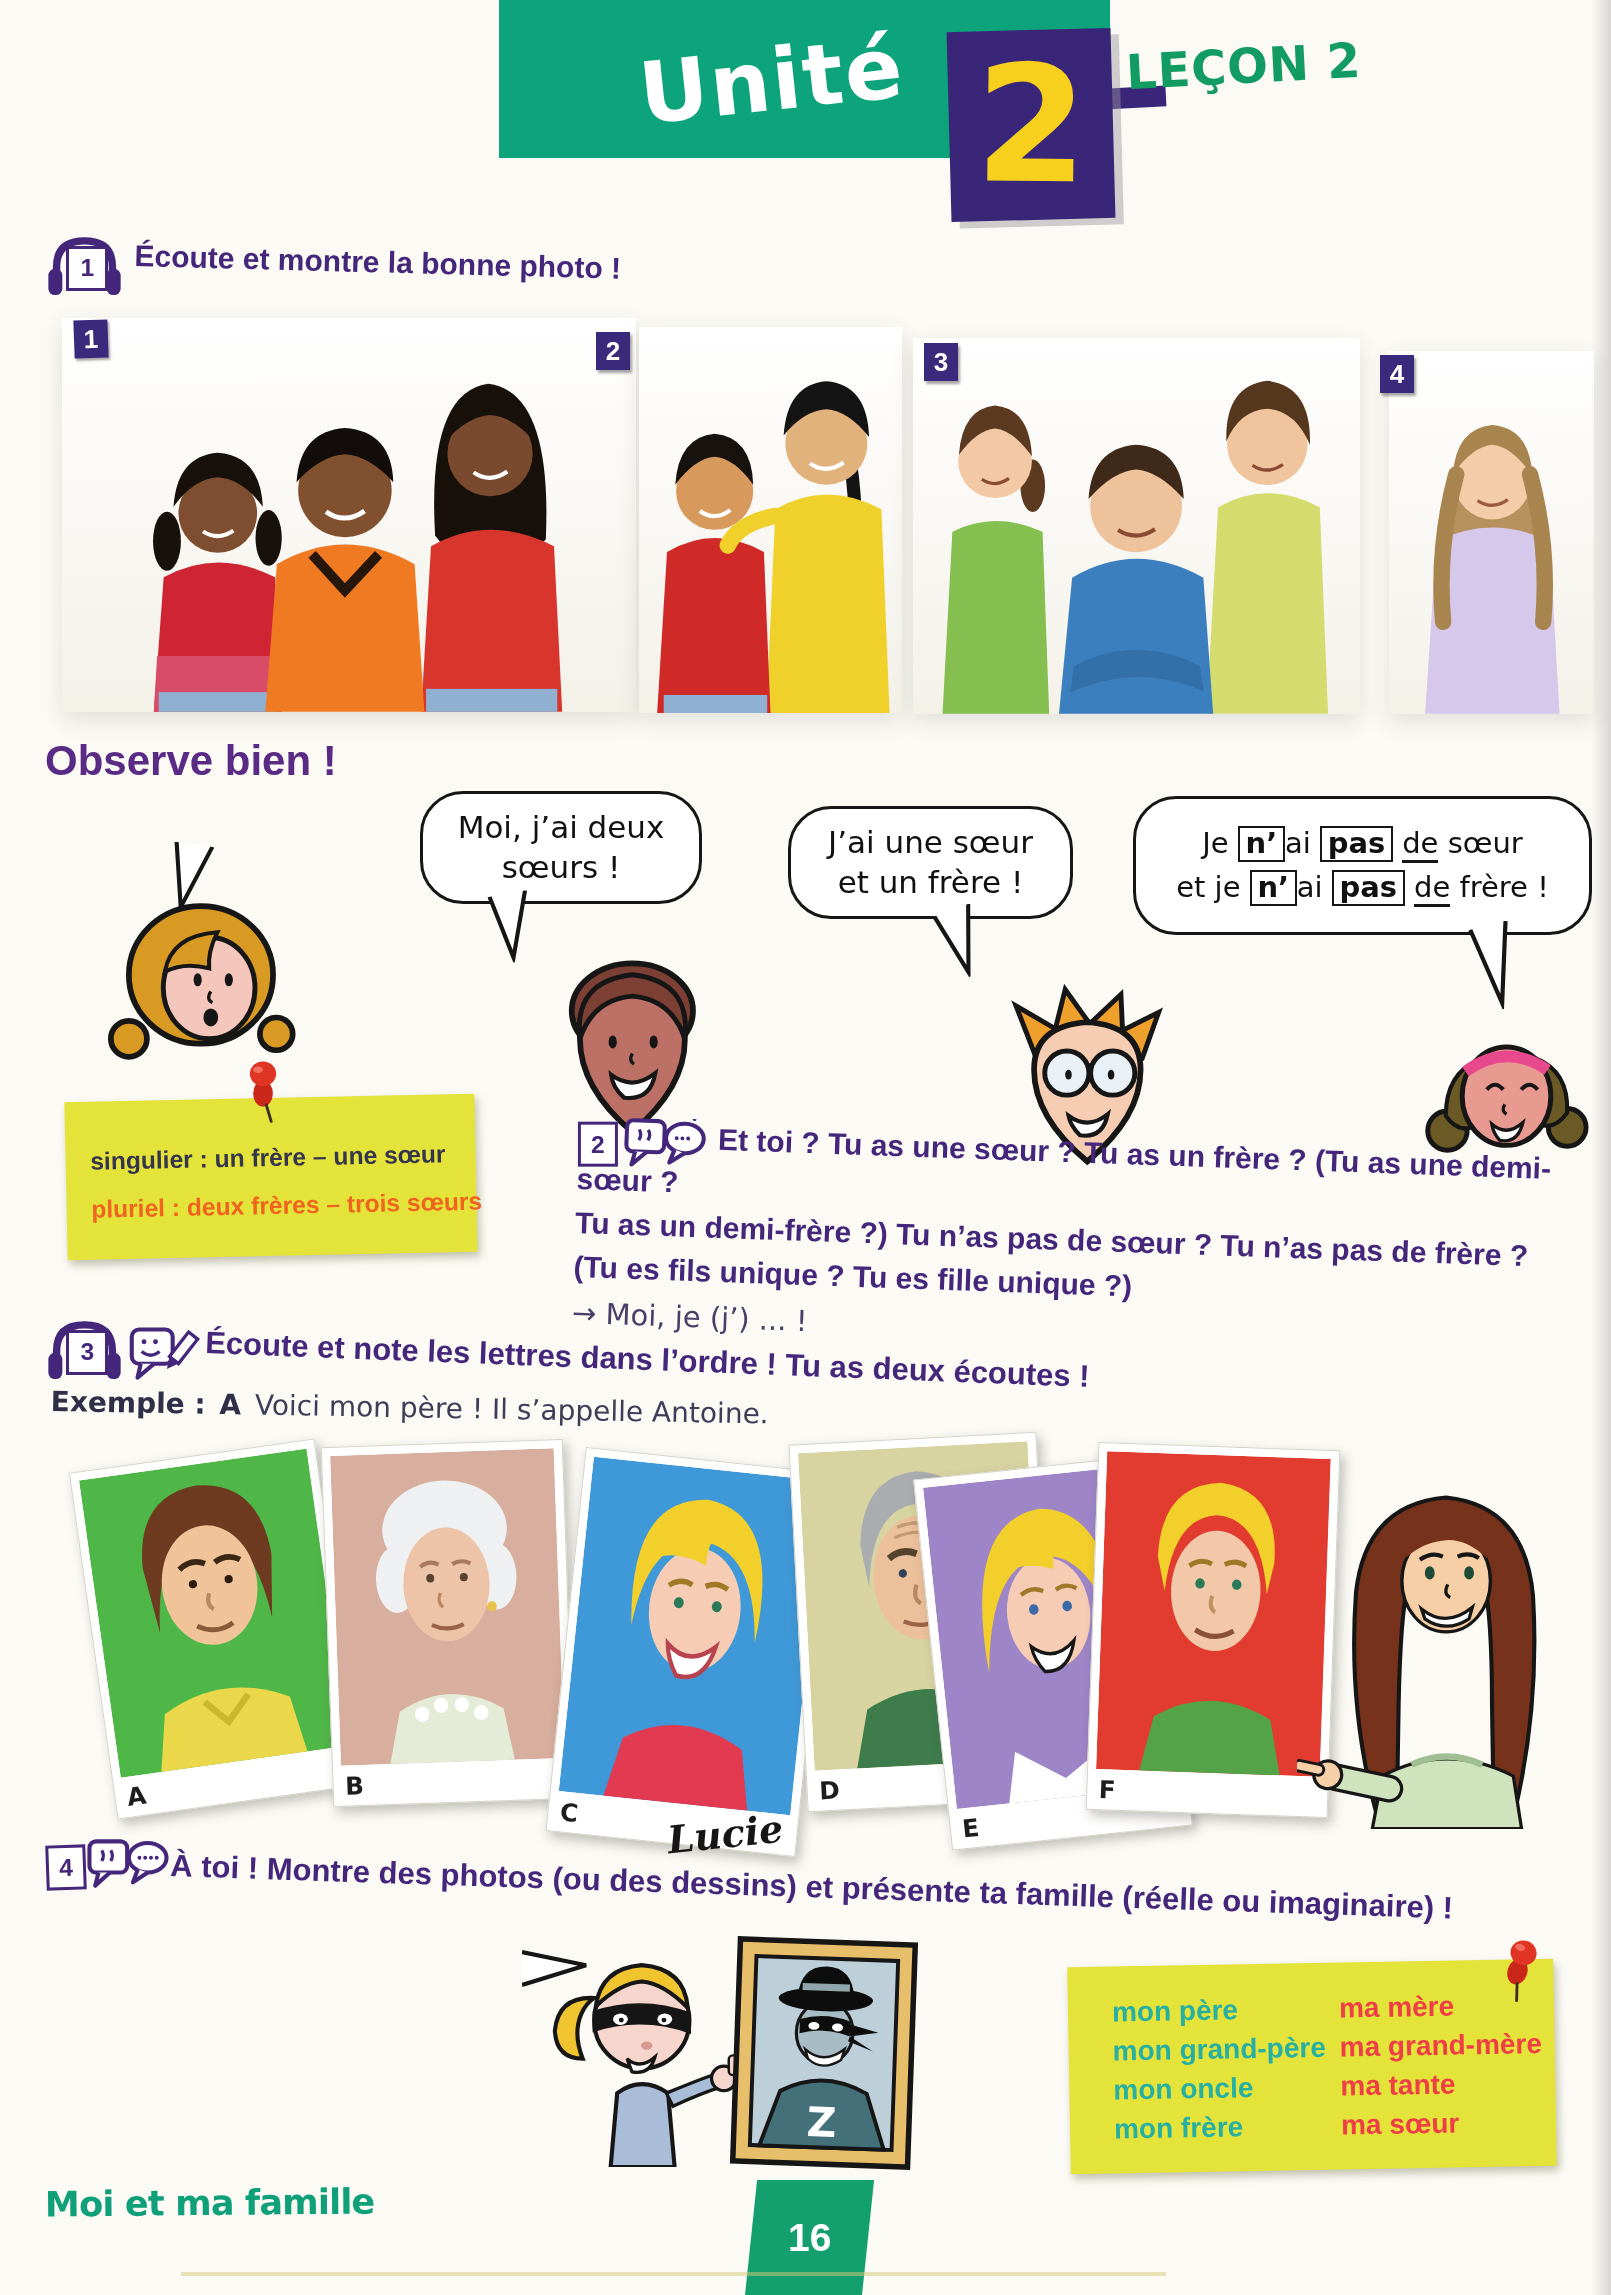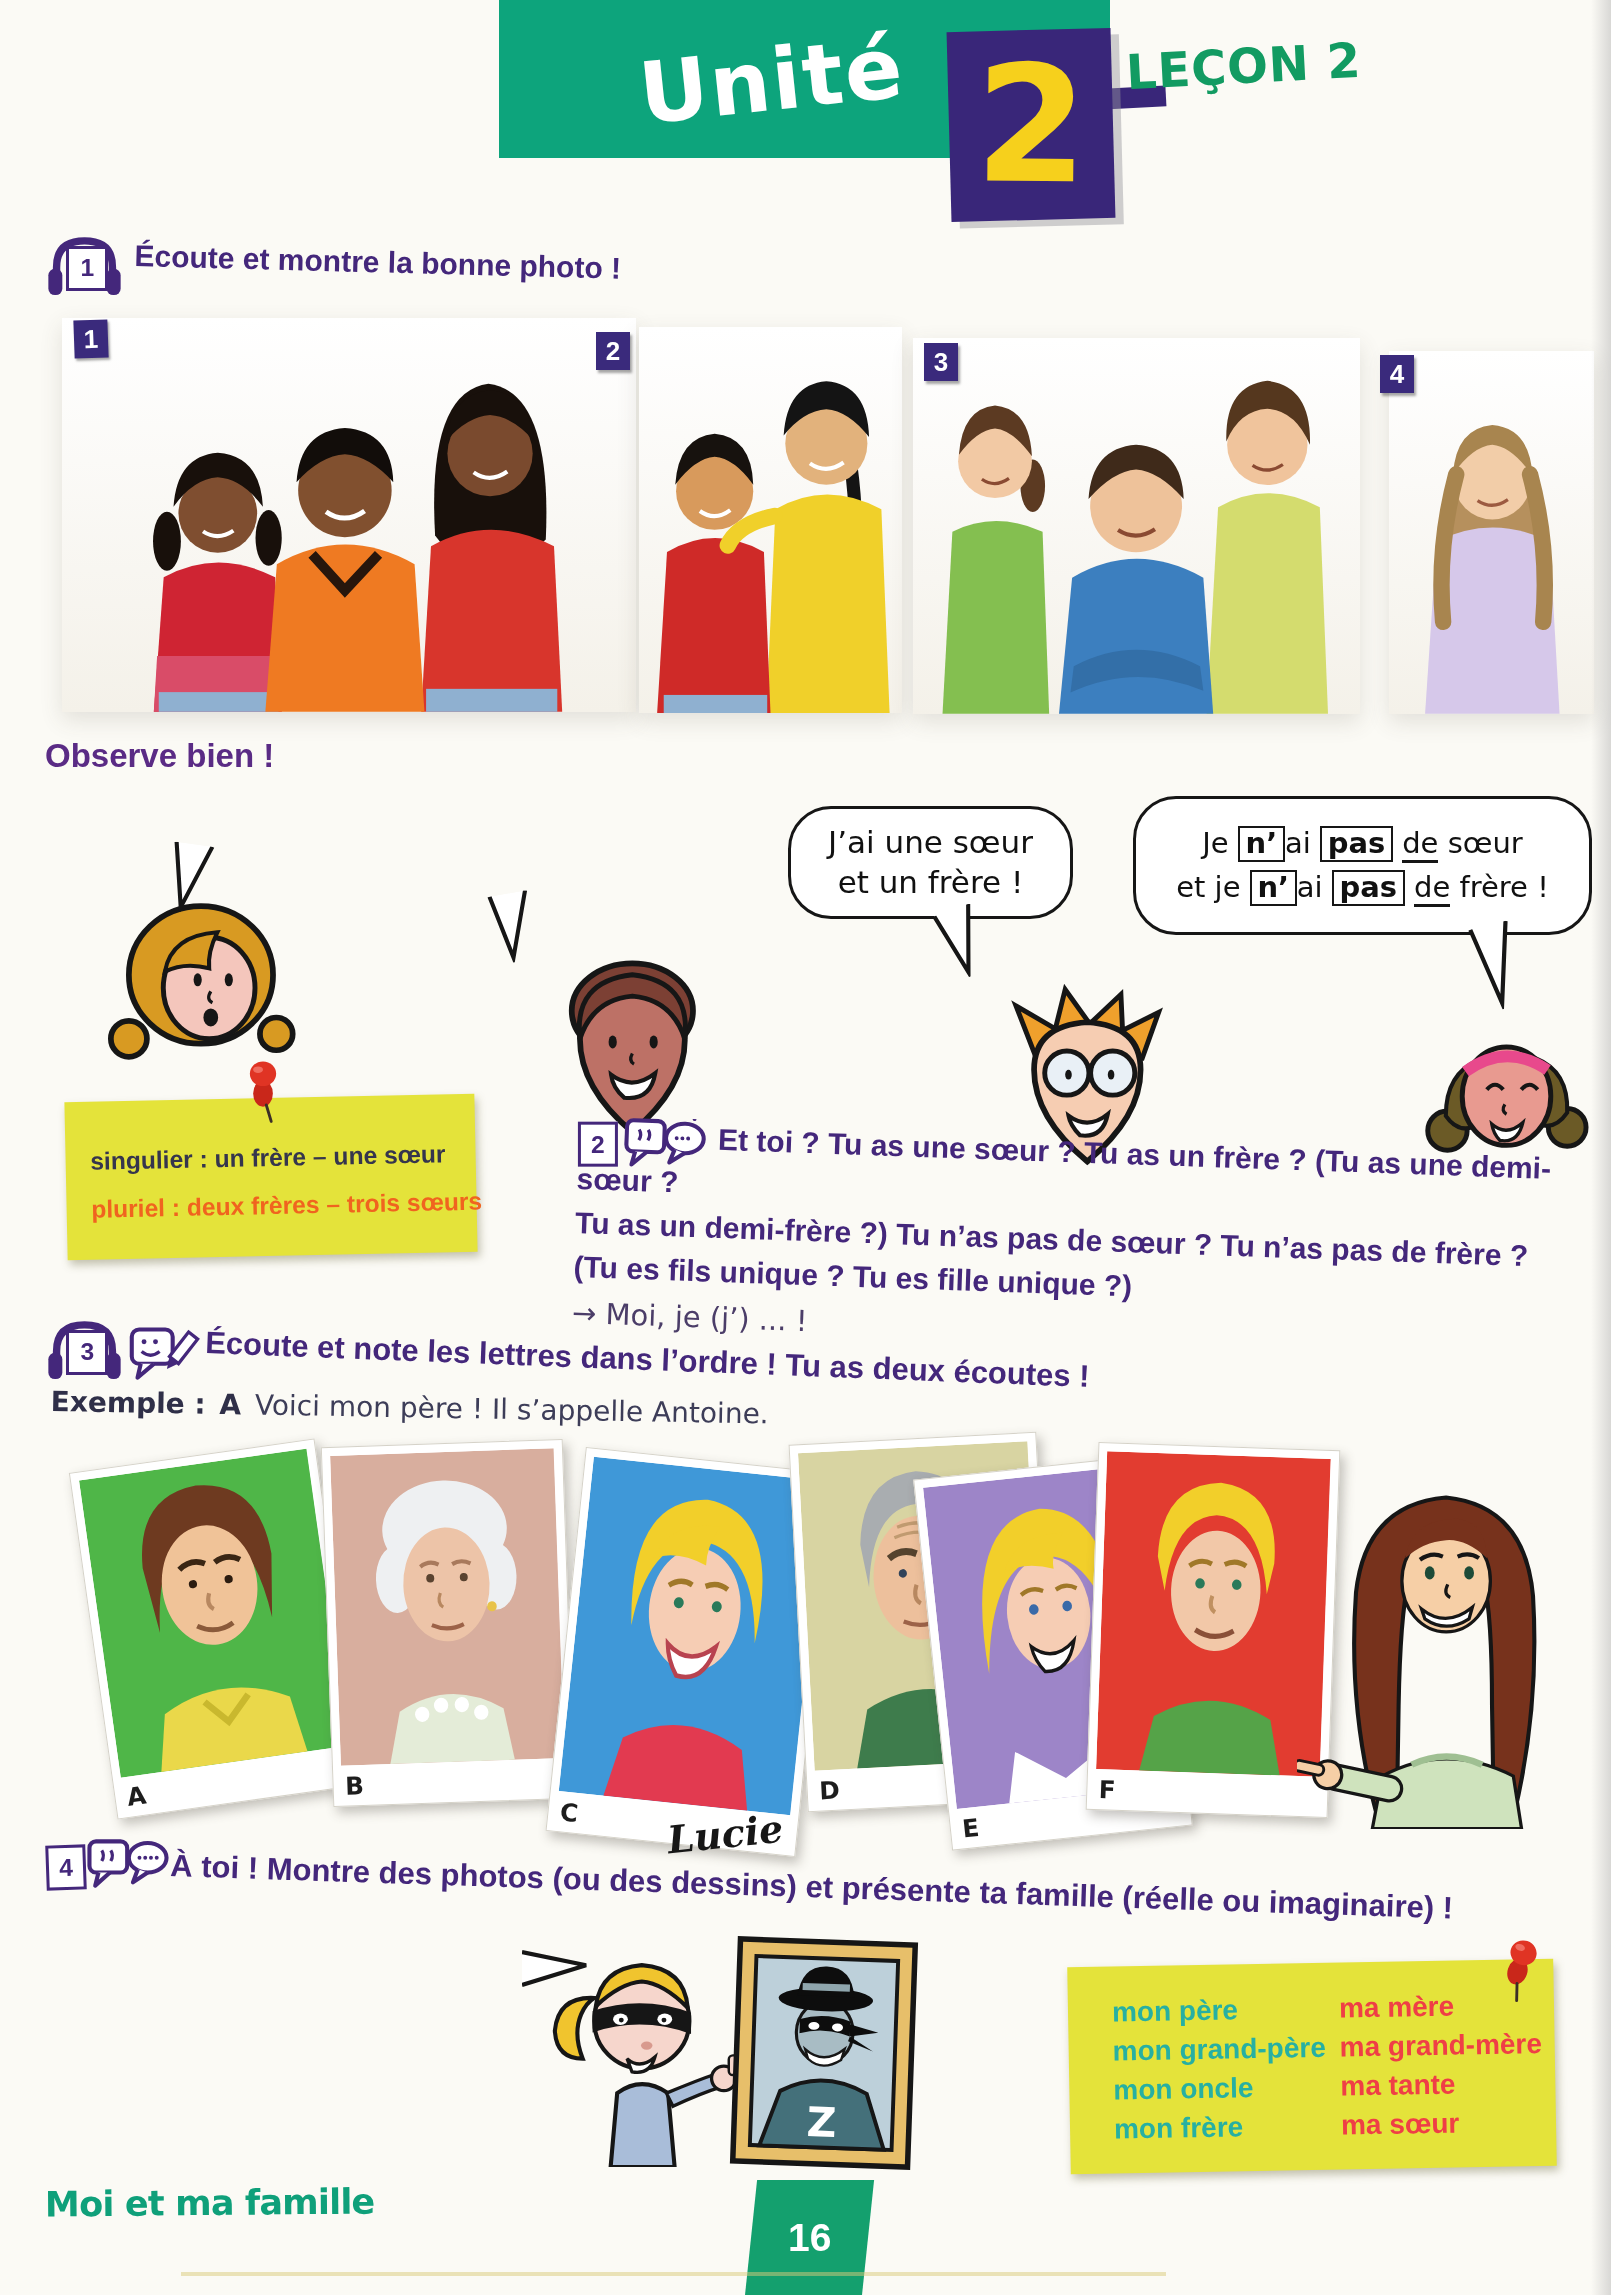--- a/index.html
+++ b/index.html
@@ -177,21 +177,21 @@
         <path d="M78 150 Q82 94 126 90 Q172 94 175 152 Q150 116 126 114 Q102 116 78 150 Z" fill="#a8854f"></path>
         <path d="M108 182 Q126 194 145 181" stroke="#9c5a40" stroke-width="4" fill="none"></path>
         <path d="M44 442 L58 232 Q126 198 196 232 L208 442 Z" fill="#d6c8ea"></path>
         <path d="M82 150 Q58 240 66 330" stroke="#a8854f" stroke-width="20" fill="none" stroke-linecap="round"></path>
         <path d="M172 150 Q196 240 188 330" stroke="#a8854f" stroke-width="20" fill="none" stroke-linecap="round"></path>
       </svg>
     </div>
     <span class="abs badge" style="left:1380px;top:355px;width:34px;height:38px;">4</span>
   </div>
 
-  <div class="abs" style="left:45px;top:737px;font-size:33px;font-weight:bold;color:#5a2b85;">Observe bien !</div>
+  <div class="abs" style="left:45px;top:737px;font-size:42px;font-weight:bold;color:#5a2b85;">Observe bien !</div>
 
   <span class="abs tail" style="left:168px;top:844px;transform:rotate(8deg);">
     <svg width="43" height="69" viewBox="0 0 52 84">
         <polygon points="4,0 48,0 20,78" fill="#fff"></polygon>
         <path d="M4 0 L20 78 L48 0" fill="none" stroke="#161616" stroke-width="5"></path>
       </svg>
   </span>
   <div class="abs" style="left:86px;top:893px;width:234px;height:172px;">
     <svg width="234" height="172" viewBox="0 0 285 210">
       <ellipse cx="140" cy="100" rx="88" ry="84" fill="#d89a22" stroke="#161616" stroke-width="7"></ellipse>
@@ -199,20 +199,24 @@
       <circle cx="232" cy="172" r="20" fill="#d89a22" stroke="#161616" stroke-width="7"></circle>
       <ellipse cx="150" cy="116" rx="56" ry="62" fill="#f4c6bc" stroke="#161616" stroke-width="6"></ellipse>
       <path d="M96 96 Q104 52 160 48 Q148 72 150 92 Q120 84 96 96 Z" fill="#d89a22" stroke="#161616" stroke-width="5"></path>
       <ellipse cx="136" cy="106" rx="5" ry="8" fill="#161616"></ellipse>
         <ellipse cx="174" cy="106" rx="5" ry="8" fill="#161616"></ellipse>
       <path d="M152 120 q-6 10 2 14" stroke="#161616" stroke-width="4" fill="none"></path>
       <ellipse cx="152" cy="152" rx="9" ry="11" fill="#161616"></ellipse>
     </svg>
   </div>
 
+  <div class="abs bubble" style="left:420px;top:791px;width:276px;height:107px;">
+    <span>Moi, j’ai deux</span>
+    <span>sœurs !</span>
+  </div>
   <span class="abs tail" style="left:492px;top:893px;transform:rotate(-10deg);">
     <svg width="43" height="69" viewBox="0 0 52 84">
         <polygon points="4,0 48,0 20,78" fill="#fff"></polygon>
         <path d="M4 0 L20 78 L48 0" fill="none" stroke="#161616" stroke-width="5"></path>
       </svg>
   </span>
   <div class="abs" style="left:532px;top:942px;width:204px;height:195px;">
     <svg width="204" height="195" viewBox="0 0 248 238">
       <ellipse cx="122" cy="84" rx="74" ry="58" fill="#7c4034" stroke="#161616" stroke-width="7"></ellipse>
       <path d="M58 118 Q58 54 122 52 Q186 54 186 120 Q186 178 122 232 Q58 178 58 118 Z" fill="#bd7166" stroke="#161616" stroke-width="7"></path>

